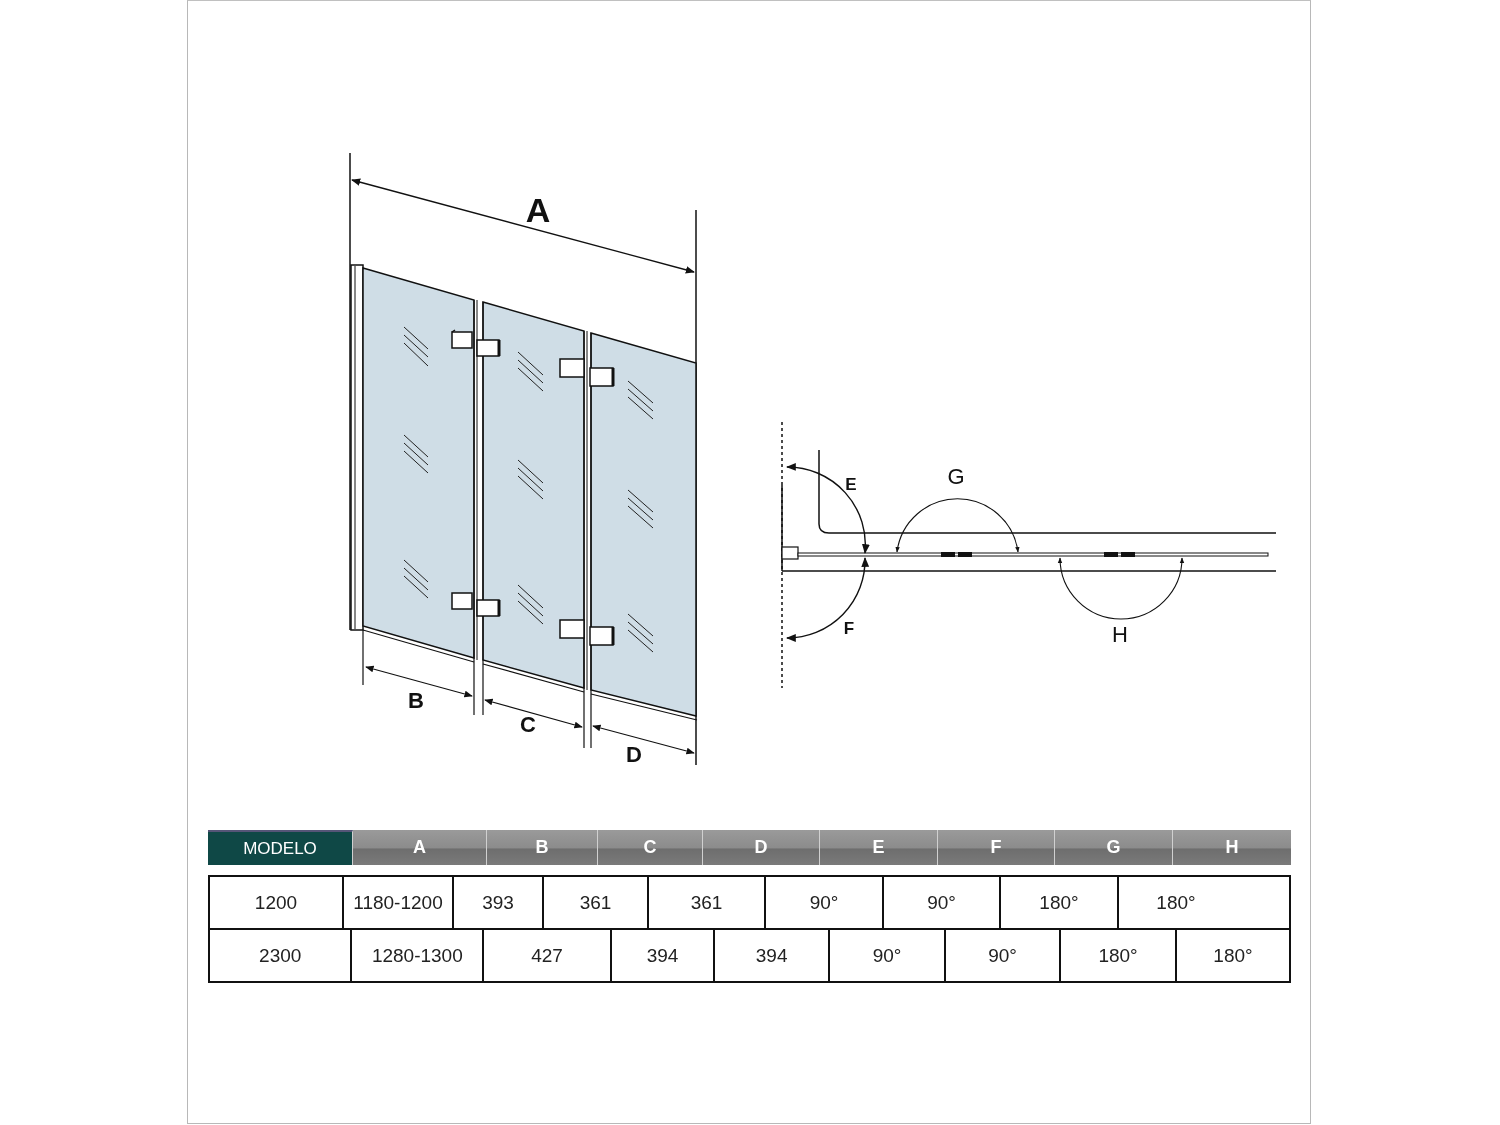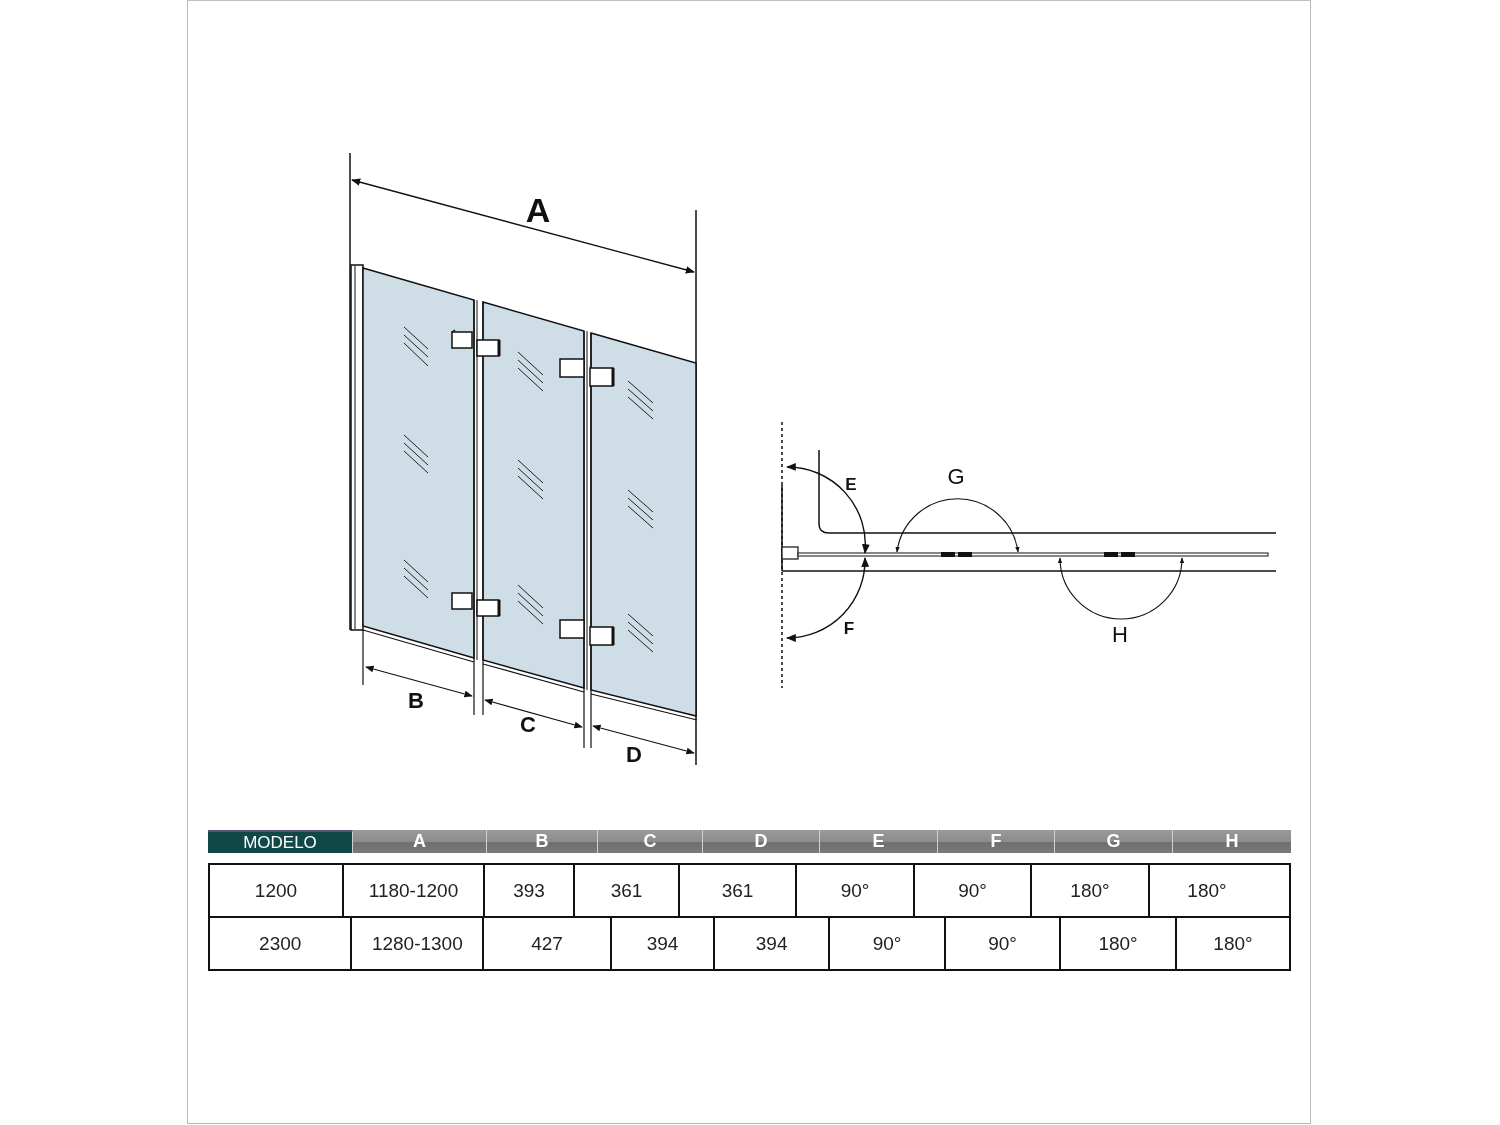--- a/index.html
+++ b/index.html
@@ -1,20 +1,20 @@
 <!DOCTYPE html>
 <html><head>
 <meta charset="utf-8">
 <style>
   html, body { margin: 0; padding: 0; background: #ffffff; }
   body { width: 1500px; height: 1125px; position: relative; overflow: hidden; font-family: "Liberation Sans", sans-serif; }
   .frame { position: absolute; left: 187px; top: 0; width: 1124px; height: 1124px; border: 1px solid #b8b8b8; border-top: 1px solid #c0c0c0; box-sizing: border-box; background: #fff; }
   svg.diagram { position: absolute; left: 0; top: 0; }
   .spec-table { position: absolute; left: 208px; top: 830px; width: 1083px; }
-  .hdr-row { display: flex; height: 23px; }
+  .hdr-row { display: flex; height: 35px; }
   .hdr-cell { display: flex; align-items: center; justify-content: center; color: #fff; font-size: 18px; font-weight: bold;
     background: linear-gradient(#9a9a9a 0%, #8c8c8c 50%, #6e6e6e 55%, #7a7a7a 100%); border-right: 1px solid #d0d0d0; box-sizing: border-box; }
   .hdr-cell.model { background: #0f4846; font-weight: normal; font-size: 17px; border-top: 2px solid #557; }
   .body-grid { margin-top: 10px; border: 2px solid #111; border-top: 2px solid #111; box-sizing: border-box; }
   .body-row { display: flex; height: 51px; }
   .body-row + .body-row { border-top: 2px solid #111; }
   .cell { display: flex; align-items: center; justify-content: center; font-size: 19px; color: #222; box-sizing: border-box; border-right: 2px solid #111; }
   .cell:last-child { border-right: none; }
   .dim-label { font-family: "Liberation Sans", sans-serif; font-weight: bold; fill: #111; }
   .angle-label { font-family: "Liberation Sans", sans-serif; fill: #111; }
@@ -165,21 +165,21 @@
     <div class="hdr-cell" style="width:105px">C</div>
     <div class="hdr-cell" style="width:117px">D</div>
     <div class="hdr-cell" style="width:118px">E</div>
     <div class="hdr-cell" style="width:117px">F</div>
     <div class="hdr-cell" style="width:118px">G</div>
     <div class="hdr-cell" style="width:118px; border-right:none">H</div>
   </div>
   <div class="body-grid">
     <div class="body-row">
       <div class="cell" style="width:134px">1200</div>
-      <div class="cell" style="width:141px">1180-1200</div>
+      <div class="cell" style="width:110px">1180-1200</div>
       <div class="cell" style="width:90px">393</div>
       <div class="cell" style="width:105px">361</div>
       <div class="cell" style="width:117px">361</div>
       <div class="cell" style="width:118px">90°</div>
       <div class="cell" style="width:117px">90°</div>
       <div class="cell" style="width:118px">180°</div>
       <div class="cell" style="width:114px">180°</div>
     </div>
     <div class="body-row">
       <div class="cell" style="width:145px">2300</div>

